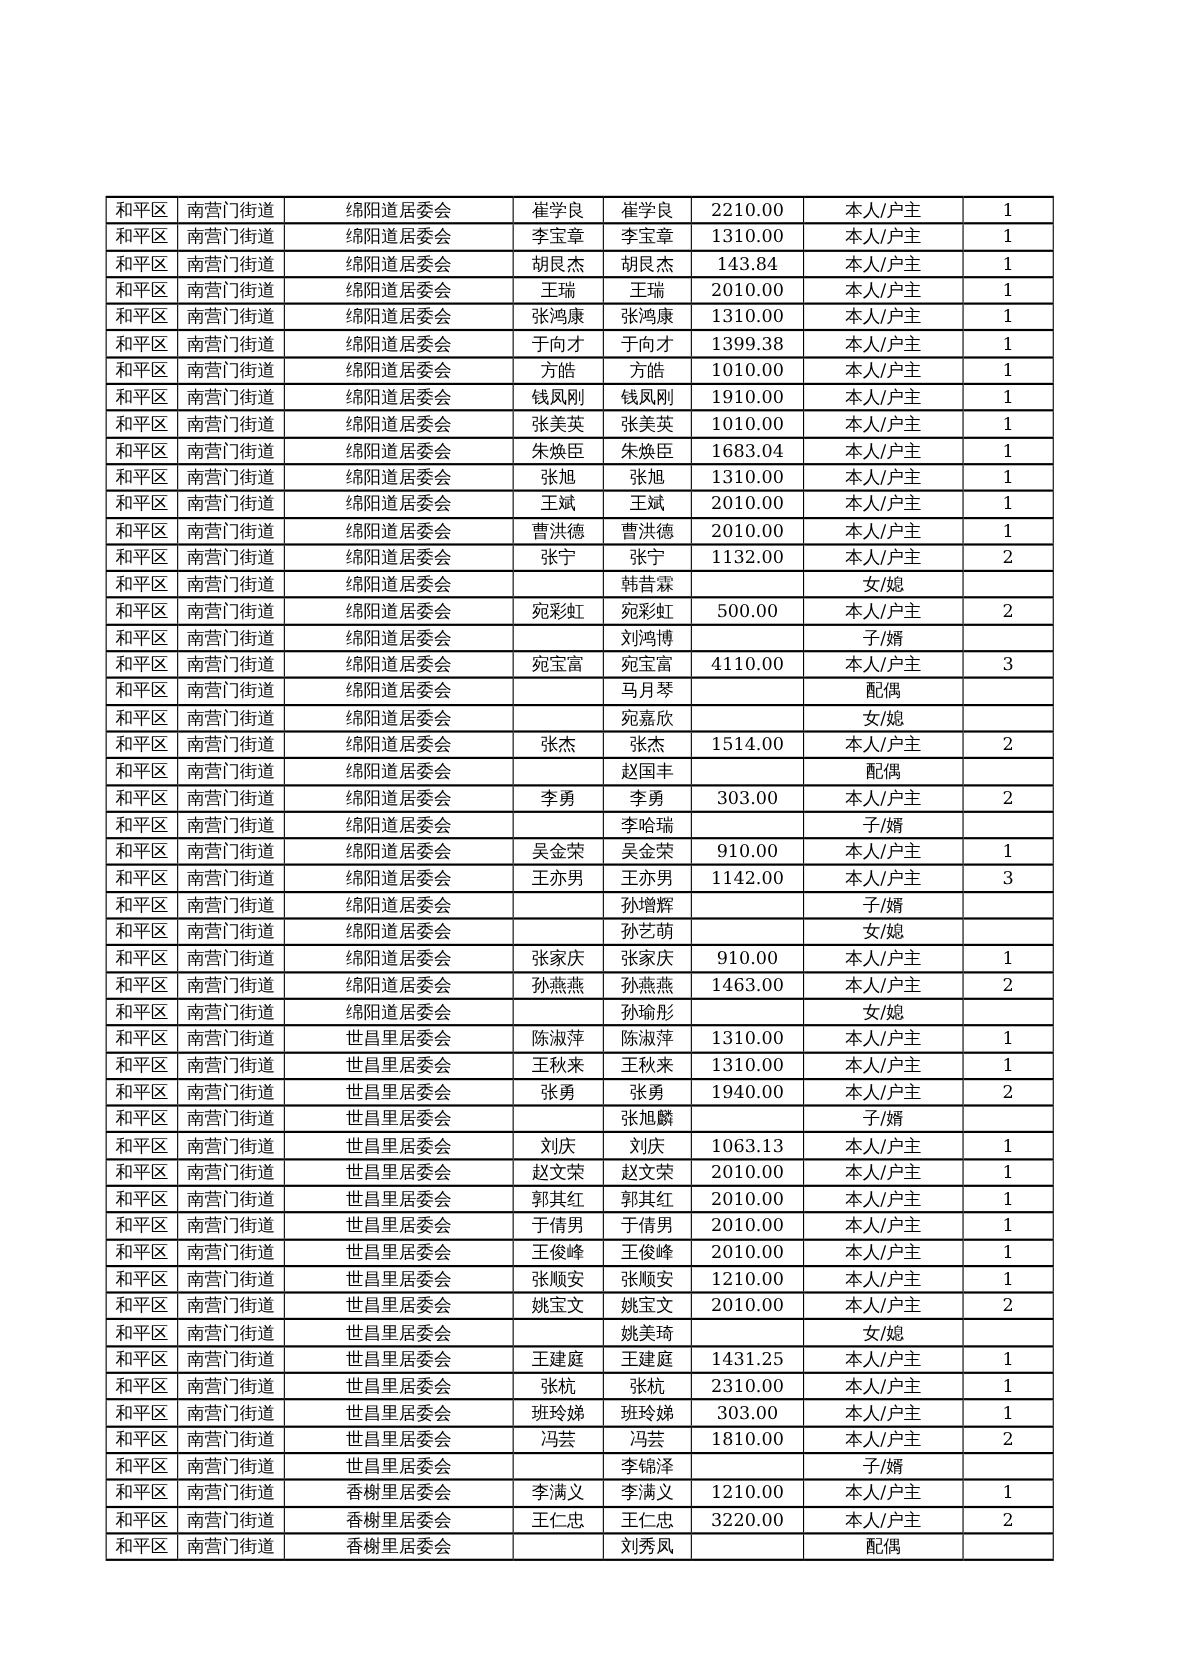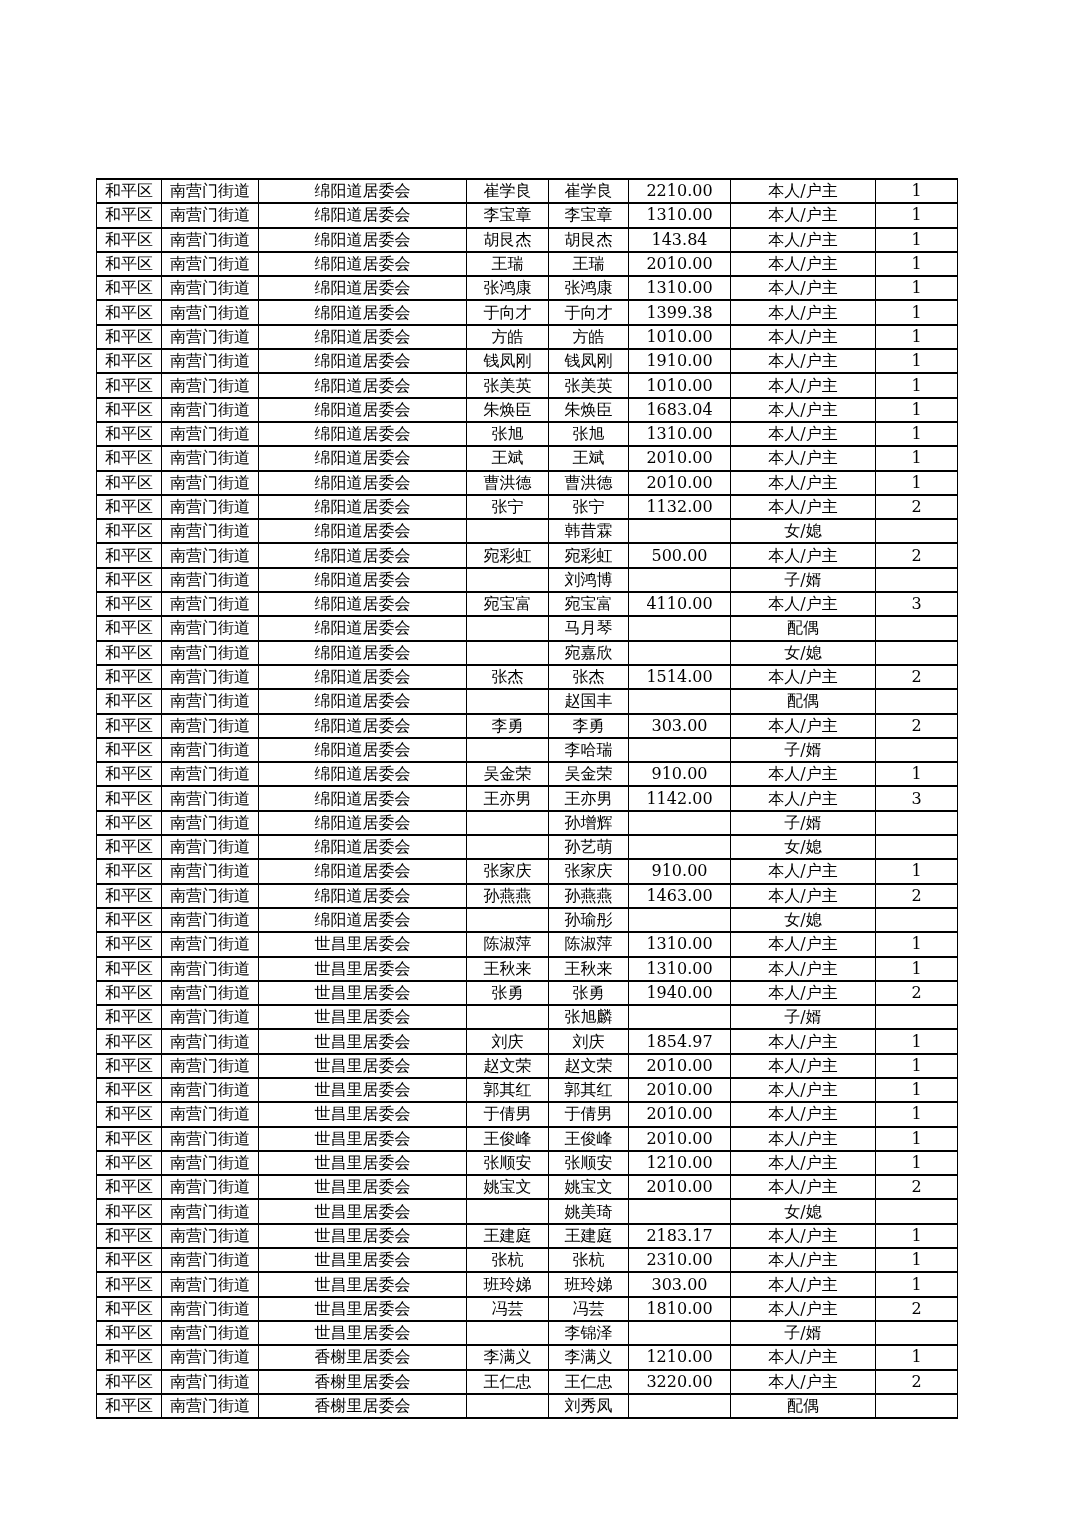--- a/index.html
+++ b/index.html
@@ -411,21 +411,21 @@
           <td></td>
           <td>子/婿</td>
           <td></td>
         </tr>
         <tr>
           <td>和平区</td>
           <td>南营门街道</td>
           <td>世昌里居委会</td>
           <td>刘庆</td>
           <td>刘庆</td>
-          <td>1854.97</td>
+          <td>1063.13</td>
           <td>本人/户主</td>
           <td>1</td>
         </tr>
         <tr>
           <td>和平区</td>
           <td>南营门街道</td>
           <td>世昌里居委会</td>
           <td>赵文荣</td>
           <td>赵文荣</td>
           <td>2010.00</td>
@@ -491,21 +491,21 @@
           <td></td>
           <td>女/媳</td>
           <td></td>
         </tr>
         <tr>
           <td>和平区</td>
           <td>南营门街道</td>
           <td>世昌里居委会</td>
           <td>王建庭</td>
           <td>王建庭</td>
-          <td>2183.17</td>
+          <td>1431.25</td>
           <td>本人/户主</td>
           <td>1</td>
         </tr>
         <tr>
           <td>和平区</td>
           <td>南营门街道</td>
           <td>世昌里居委会</td>
           <td>张杭</td>
           <td>张杭</td>
           <td>2310.00</td>

